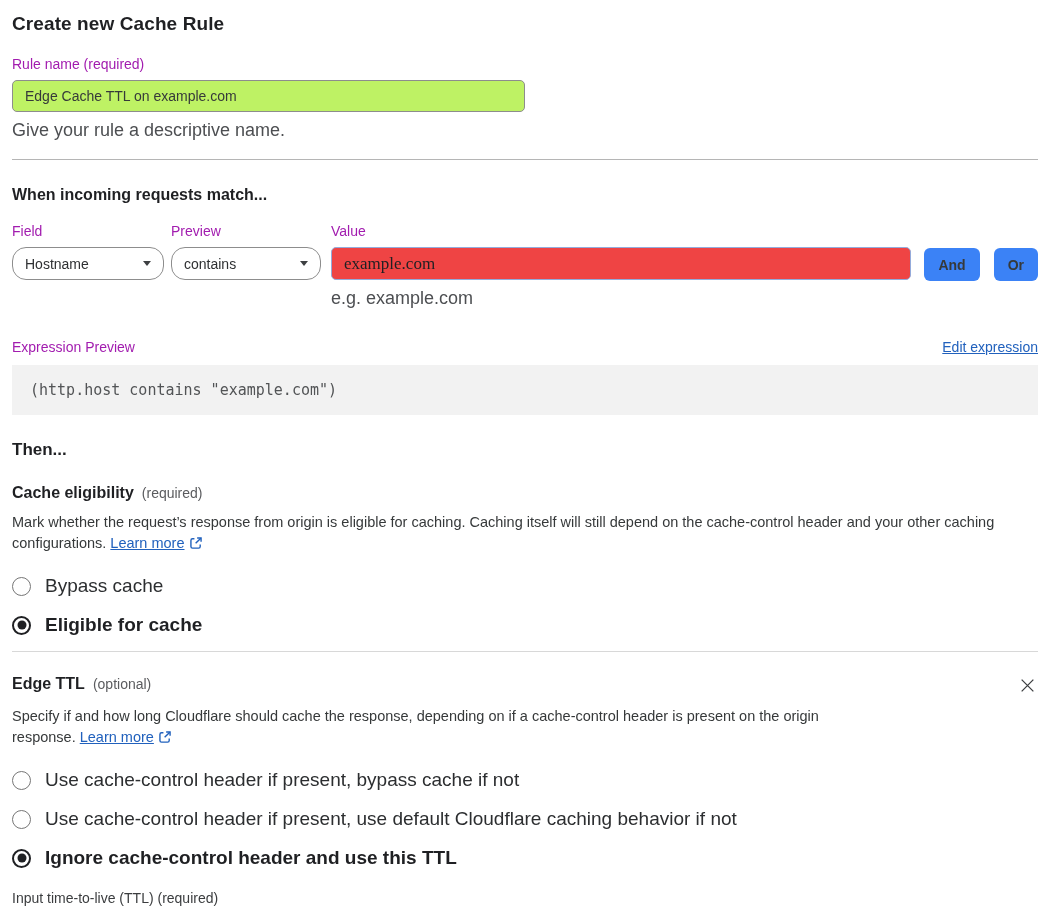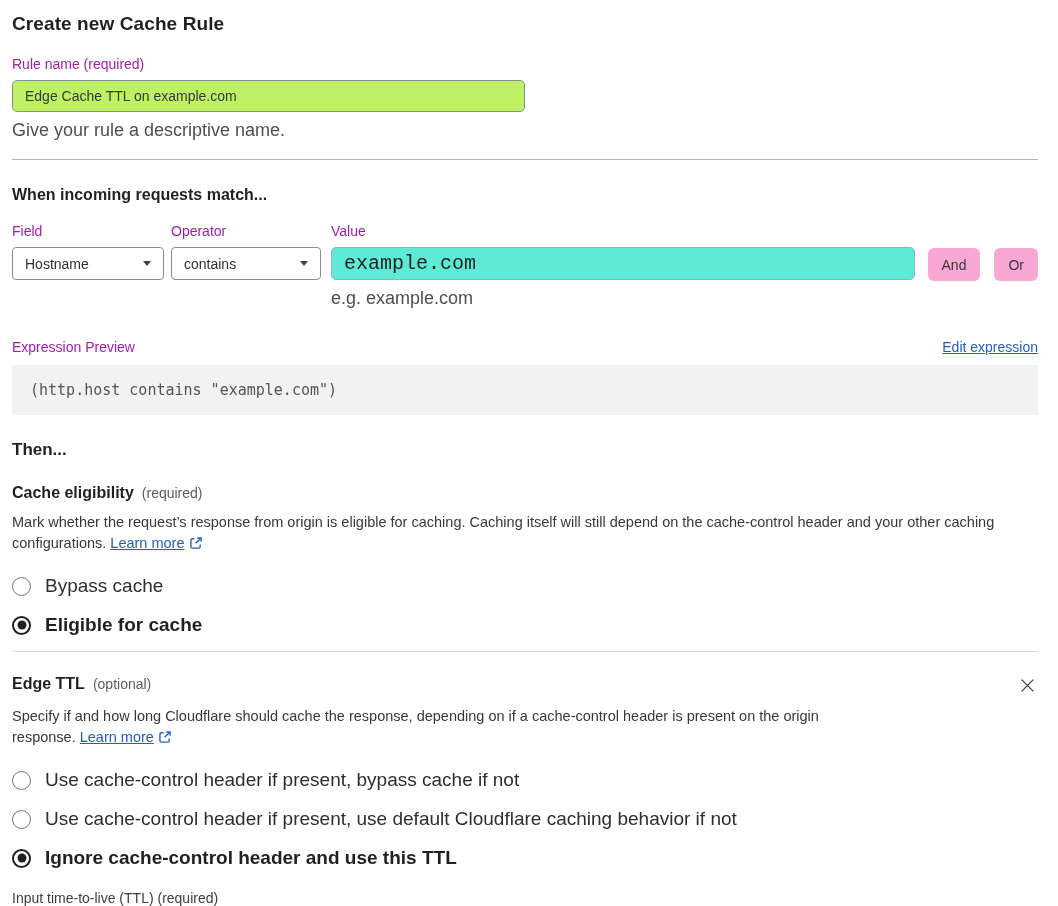--- a/index.html
+++ b/index.html
@@ -31,38 +31,39 @@
   h2.section-heading {
     font-size: 16px; font-weight: 700; color: #1f2023; margin: 26px 0 0 0;
   }
 
   .match-row { display: flex; align-items: flex-start; margin-top: 19px; }
   .col-field { width: 152px; }
   .col-op    { width: 150px; margin-left: 7px; }
   .col-value { flex: 1; margin-left: 10px; }
 
   .select {
-    height: 33px; border: 1px solid #8d8d8d; border-radius: 4px; background: #fff;
+    height: 33px; border: 1px solid #8d8d8d; border-radius: 14px; background: #fff;
     display: flex; align-items: center; justify-content: space-between;
     padding: 0 12px; font-size: 14px; color: #2e3032; cursor: pointer;
   }
   .caret-down {
     width: 0; height: 0; border-left: 4.5px solid transparent;
     border-right: 4.5px solid transparent; border-top: 5.5px solid #3e4042;
   }
   .value-input {
     width: 100%; height: 33px; border: 1px solid #94abdb; border-radius: 5px;
-    background: #5eead4; padding: 0 12px; font-size: 20px; color: #1f2023;
-    font-family: Liberation Mono, monospace; outline: none;
+    background: #ef4444; padding: 0 12px; font-size: 17px; color: #1f2023;
+    font-family: Liberation Serif, serif; outline: none;
   }
   .logic-btn {
     height: 33px; margin-top: 25px; padding: 0 14px;
-    background: #f9a8d4; border: none; border-radius: 6px;
+    background: #3b82f6; border: none; border-radius: 6px;
     font-size: 14px; color: #36393a; font-family: "Liberation Sans", sans-serif;
     cursor: pointer;
+    font-weight: bold;
   }
   .logic-btn.and { margin-left: 13px; }
   .logic-btn.or  { margin-left: 14px; }
 
   .expr-row {
     display: flex; justify-content: space-between; align-items: flex-end;
     margin-top: 30px;
   }
   a.link { color: #2161bd; text-decoration: underline; font-size: 14px; cursor: pointer; }
   .code-block {
@@ -136,21 +137,21 @@
 
   <div class="match-row">
     <div class="col-field">
       <div class="field-label">Field</div>
       <div class="select">
         <span>Hostname</span>
         <span class="caret-down"></span>
       </div>
     </div>
     <div class="col-op">
-      <div class="field-label">Operator</div>
+      <div class="field-label">Preview</div>
       <div class="select">
         <span>contains</span>
         <span class="caret-down"></span>
       </div>
     </div>
     <div class="col-value">
       <div class="field-label">Value</div>
       <input class="value-input" type="text" value="example.com" style="">
       <div class="helper">e.g. example.com</div>
     </div>

